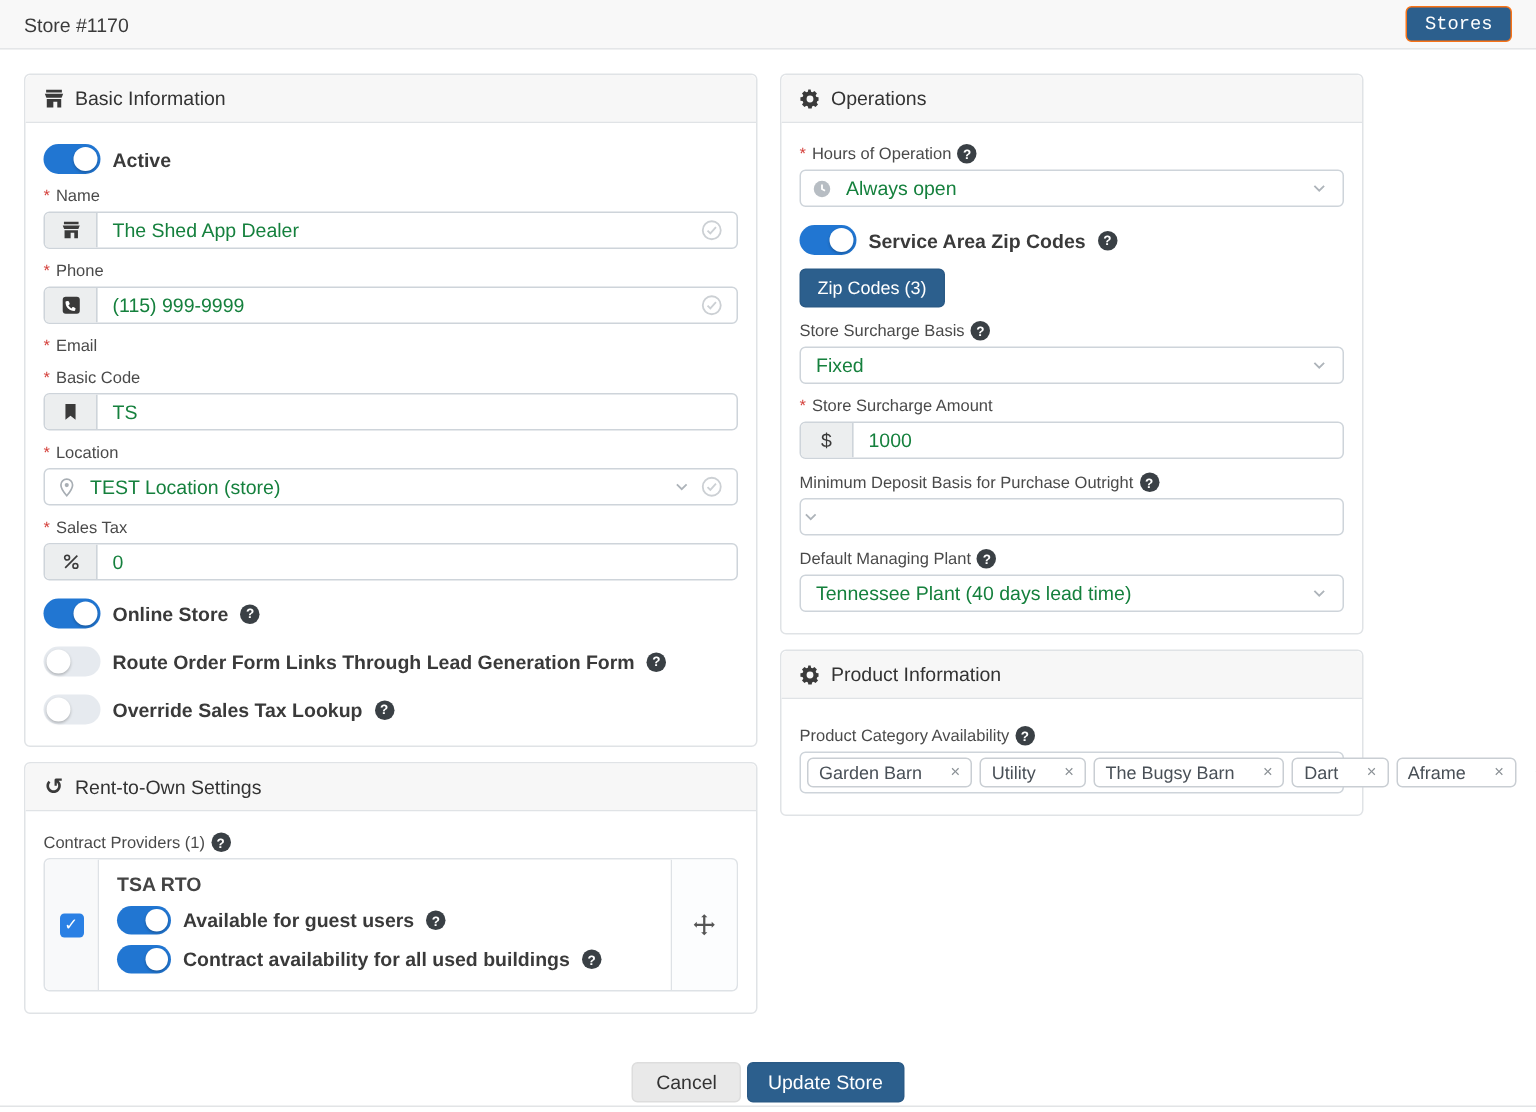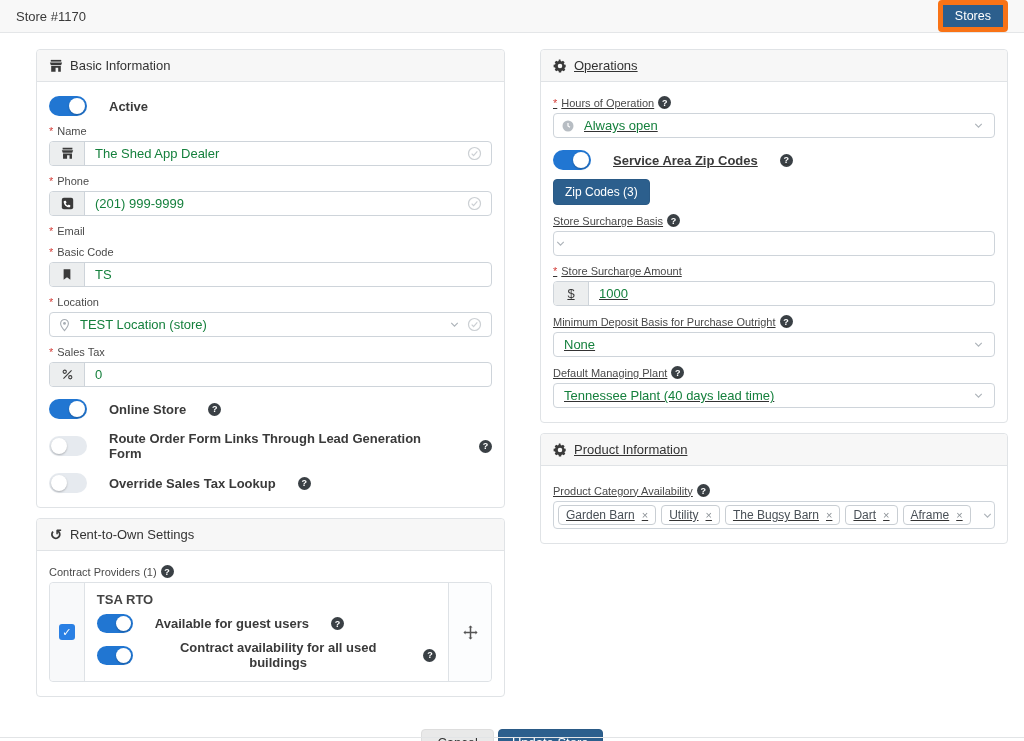--- a/index.html
+++ b/index.html
@@ -3,31 +3,31 @@
 <meta charset="utf-8">
 <style>
   * { margin:0; padding:0; box-sizing:border-box; }
   html,body { width:1024px; height:741px; }
   body { font-family:"Liberation Sans","DejaVu Sans",sans-serif; background:#fff; color:#333; position:relative; overflow:hidden; }
 
   
   .topbar { height:33px; background:#f8f8f8; border-bottom:1px solid #e4e6e8;
     display:flex; align-items:center; justify-content:space-between; padding:0 16px; }
   .topbar-title { font-size:13px; color:#3a3a3a; }
-  .btn-primary { background:#2c5f8d; color:#fff; border:5px solid #f97316; border-radius:4px;
-    font-size:12.5px; padding:4px 12px; cursor:pointer; }
+  .btn-primary { background:#2c5f8d; color:#fff; border:1px solid #f97316; border-radius:4px;
+    font-size:12.5px; padding:4px 12px; cursor:pointer;font-family:Liberation Mono, monospace; }
 
   
   .content { padding:16px; }
   .cols { display:flex; gap:15px; align-items:flex-start; }
   .col-left { width:489px; }
-  .col-right { width:488px;text-decoration:underline; }
-
-  
-  .card { border:1px solid #e0e3e6; border-radius:4px; background:#fff; margin-bottom:10px;margin-left:20px; }
+  .col-right { width:389px; }
+
+  
+  .card { border:1px solid #e0e3e6; border-radius:4px; background:#fff; margin-bottom:10px; }
   .card-header { background:#f7f7f7; border-bottom:1px solid #e0e3e6; padding:8px 12px;
     font-size:13px; color:#333; display:flex; align-items:center; gap:7px;
     border-radius:4px 4px 0 0; }
   .card-body { padding:12px 12px 14px; }
   .hicon { display:inline-flex; width:14px; height:14px; align-items:center; justify-content:center; }
   .hist-glyph { font-size:15px; line-height:14px; color:#3a3a3a; font-weight:bold; }
 
   
   .field-label { font-size:11px; color:#4a4a4a; margin:9px 0 4px; display:flex; align-items:center; gap:4px; }
   .req { color:#d43f3a; }
@@ -38,21 +38,21 @@
     border-radius:4px; background:#fff; overflow:hidden; }
   .prepend { width:35px; height:100%; background:#eceeef; border-right:1px solid #ced4da;
     display:flex; align-items:center; justify-content:center; flex:0 0 auto;
     font-size:12px; color:#3a3a3a; }
   .inline-icon { width:28px; display:flex; align-items:center; justify-content:center; flex:0 0 auto; }
   .value { font-size:13px; color:#15803d; padding-left:10px; flex:1 1 auto; white-space:nowrap; overflow:hidden; }
   .value.no-pad { padding-left:2px; }
   .suffix { display:flex; align-items:center; gap:6px; padding-right:9px; flex:0 0 auto; }
 
   
-  .toggle-row { display:flex; align-items:center; gap:22px; margin-top:12px; }
+  .toggle-row { display:flex; align-items:center; gap:8px; margin-top:12px; }
   .switch { width:38px; height:20px; border-radius:10px; position:relative; cursor:pointer;
     display:inline-block; flex:0 0 auto; }
   .switch::after { content:""; position:absolute; top:2px; left:2px; width:16px; height:16px;
     border-radius:50%; background:#fff; box-shadow:0 1px 2px rgba(0,0,0,.25); transition:left .1s; }
   .switch.on { background:#2176d2; }
   .switch.on::after { left:20px; }
   .switch.off { background:#e6eaef; }
   .toggle-label { font-size:13px; font-weight:bold; color:#3a3a3a; }
 
   
@@ -67,21 +67,21 @@
   .provider-main .switch { width:36px; height:19px; }
   .provider-main .switch::after { width:15px; height:15px; }
   .provider-main .switch.on::after { left:19px; }
   .provider-handle-cell { width:44px; border-left:1px solid #dee2e6; display:flex;
     align-items:center; justify-content:center; cursor:grab; background:#fcfdfe; border-radius:0 4px 4px 0; }
 
   
   .tags-field { border:1px solid #ced4da; border-radius:4px; min-height:27px; display:flex;
     align-items:center; padding:3px 9px 3px 4px; gap:5px; }
   .tag { border:1px solid #c9ced3; border-radius:4px; padding:2px 7px; font-size:12px;
-    color:#495057; display:inline-flex; align-items:center; gap:7px; background:#fff; white-space:nowrap; }
+    color:#495057; display:inline-flex; align-items:center; gap:19px; background:#fff; white-space:nowrap; }
   .tag-x { color:#8a9095; font-size:11px; cursor:pointer; }
   .tags-spacer { flex:1 1 auto; }
 
   
   .btn-small { background:#2c5f8d; color:#fff; border:1px solid #2a5a86; border-radius:4px;
     font-size:12px; padding:5px 11px; cursor:pointer; margin-top:9px; }
   .footer-actions { display:flex; justify-content:center; gap:4px; margin-top:22px; }
   .btn-cancel { background:#e9e9e9; color:#333; border:1px solid #ddd; border-radius:4px;
     font-size:13px; padding:5px 15px; cursor:pointer; }
   .btn-update { background:#2c5f8d; color:#fff; border:1px solid #2a5a86; border-radius:4px;
@@ -148,21 +148,21 @@
               <span class="req">*</span>
               <span>Phone</span>
             </div>
             <div class="input-group">
               <span class="prepend">
                 <svg width="13" height="13" viewBox="0 0 16 16">
                     <rect x="1" y="1" width="14" height="14" rx="2.5" fill="#3a3a3a"></rect>
                     <path fill="#fff" d="M11.3 10.2l-1.6-.7c-.3-.1-.6 0-.8.2l-.7.9C7.1 10 6.2 9.1 5.6 8l.9-.7c.2-.2.3-.5.2-.8L6 4.9c-.1-.3-.5-.5-.8-.4l-1.4.3c-.3.1-.5.4-.5.7 0 4 3.2 7.2 7.2 7.2.3 0 .6-.2.7-.5l.3-1.4c.1-.3-.1-.7-.4-.8z"></path>
                   </svg>
               </span>
-              <span class="value">(201) 999-9999</span>
+              <span class="value">(115) 999-9999</span>
               <span class="suffix">
                 <svg width="15" height="15" viewBox="0 0 16 16">
                     <circle cx="8" cy="8" r="6.4" fill="none" stroke="#ccd0d4" stroke-width="1.3"></circle>
                     <path d="M5 8.2l2 2 4-4.4" fill="none" stroke="#ccd0d4" stroke-width="1.3"></path>
                   </svg>
               </span>
             </div>
           </div>
 
           <div>
@@ -338,20 +338,21 @@
 
           <button class="btn-small">Zip Codes (3)</button>
 
           
           <div>
             <div class="field-label">
               <span>Store Surcharge Basis</span>
               <span class="help">?</span>
             </div>
             <div class="input-group">
+              <span class="value">Fixed</span>
               <span class="suffix">
                 <svg width="13" height="13" viewBox="0 0 16 16">
                     <path d="M4 6l4 4 4-4" fill="none" stroke="#aeb4ba" stroke-width="1.5"></path>
                   </svg>
               </span>
             </div>
           </div>
 
           
           <div>
@@ -365,21 +366,20 @@
             </div>
           </div>
 
           
           <div>
             <div class="field-label">
               <span>Minimum Deposit Basis for Purchase Outright</span>
               <span class="help">?</span>
             </div>
             <div class="input-group">
-              <span class="value">None</span>
               <span class="suffix">
                 <svg width="13" height="13" viewBox="0 0 16 16">
                     <path d="M4 6l4 4 4-4" fill="none" stroke="#aeb4ba" stroke-width="1.5"></path>
                   </svg>
               </span>
             </div>
           </div>
 
           
           <div>

